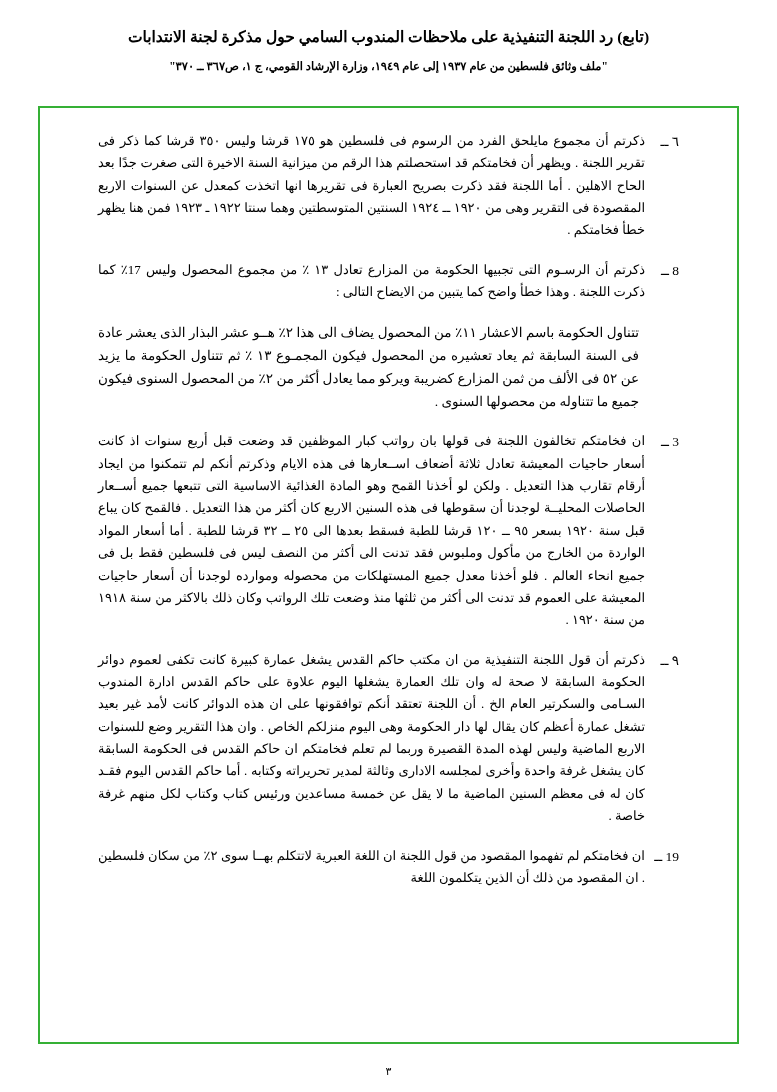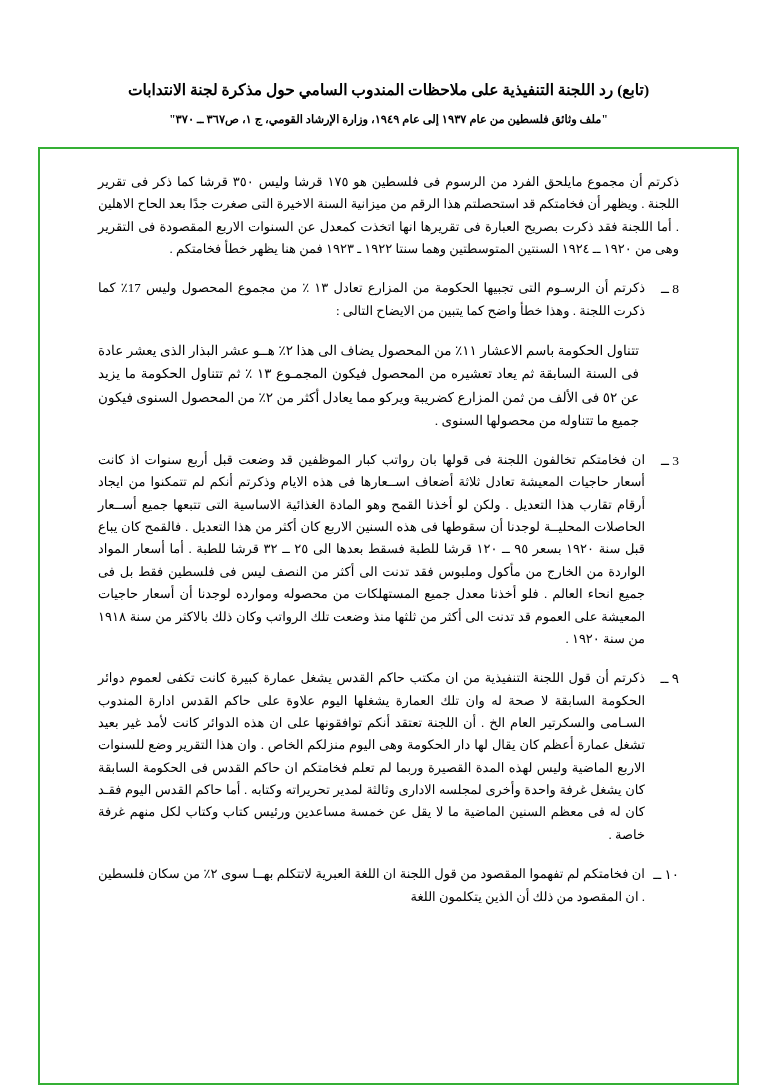--- a/index.html
+++ b/index.html
@@ -16,22 +16,21 @@
     overflow: hidden;
   }
   .page {
     width: 777px;
     height: 1092px;
     position: relative;
     box-sizing: border-box;
   }
   .header {
     text-align: center;
-    padding: 38px 40px 0 40px;
-    margin-top: 41px;
+    padding: 26px 40px 0 40px;
   }
   .doc-title {
     font-size: 15.5px;
     font-weight: bold;
     letter-spacing: 0px;
     line-height: 1.4;
     margin: 0 0 10px 0;
     direction: rtl;
   }
   .doc-subtitle {
@@ -108,20 +107,21 @@
 
   <div class="header">
     <h1 class="doc-title">(تابع) رد اللجنة التنفيذية على ملاحظات المندوب السامي حول مذكرة لجنة الانتدابات</h1>
     <div class="doc-subtitle">"ملف وثائق فلسطين من عام ١٩٣٧ إلى عام ١٩٤٩، وزارة الإرشاد القومي، ج ١، ص٣٦٧ ــ ٣٧٠"</div>
   </div>
 
   <div class="frame">
     <div class="frame-inner">
 
       <div class="para">
+        <div class="marker">٦ ــ</div>
         <div class="body">ذكرتم أن مجموع مايلحق الفرد من الرسوم فى فلسطين هو ١٧٥ قرشا وليس ٣٥٠ قرشا كما ذكر فى تقرير اللجنة . ويظهر أن فخامتكم قد استحصلتم هذا الرقم من ميزانية السنة الاخيرة التى صغرت جدًا بعد الحاح الاهلين . أما اللجنة فقد ذكرت بصريح العبارة فى تقريرها انها اتخذت كمعدل عن السنوات الاربع المقصودة فى التقرير وهى من ١٩٢٠ ــ ١٩٢٤ السنتين المتوسطتين وهما سنتا ١٩٢٢ ـ ١٩٢٣ فمن هنا يظهر خطأ فخامتكم .</div>
       </div>
 
       <div class="para">
         <div class="marker">8 ــ</div>
         <div class="body">ذكرتم أن الرسـوم التى تجبيها الحكومة من المزارع تعادل ١٣ ٪ من مجموع المحصول وليس 17٪ كما ذكرت اللجنة . وهذا خطأ واضح كما يتبين من الايضاح التالى :</div>
       </div>
 
       <div class="sub-para">تتناول الحكومة باسم الاعشار ١١٪ من المحصول يضاف الى هذا ٢٪ هــو عشر البذار الذى يعشر عادة فى السنة السابقة ثم يعاد تعشيره من المحصول فيكون المجمـوع ١٣ ٪ ثم تتناول الحكومة ما يزيد عن ٥٢ فى الألف من ثمن المزارع كضريبة ويركو مما يعادل أكثر من ٢٪ من المحصول السنوى فيكون جميع ما تتناوله من محصولها السنوى .</div>
 
@@ -129,21 +129,21 @@
         <div class="marker">3 ــ</div>
         <div class="body">ان فخامتكم تخالفون اللجنة فى قولها بان رواتب كبار الموظفين قد وضعت قبل أربع سنوات اذ كانت أسعار حاجيات المعيشة تعادل ثلاثة أضعاف اســعارها فى هذه الايام وذكرتم أنكم لم تتمكنوا من ايجاد أرقام تقارب هذا التعديل . ولكن لو أخذنا القمح وهو المادة الغذائية الاساسية التى تتبعها جميع أســعار الحاصلات المحليــة لوجدنا أن سقوطها فى هذه السنين الاربع كان أكثر من هذا التعديل . فالقمح كان يباع قبل سنة ١٩٢٠ بسعر ٩٥ ــ ١٢٠ قرشا للطبة فسقط بعدها الى ٢٥ ــ ٣٢ قرشا للطبة . أما أسعار المواد الواردة من الخارج من مأكول وملبوس فقد تدنت الى أكثر من النصف ليس فى فلسطين فقط بل فى جميع انحاء العالم . فلو أخذنا معدل جميع المستهلكات من محصوله وموارده لوجدنا أن أسعار حاجيات المعيشة على العموم قد تدنت الى أكثر من ثلثها منذ وضعت تلك الرواتب وكان ذلك بالاكثر من سنة ١٩١٨ من سنة ١٩٢٠ .</div>
       </div>
 
       <div class="para">
         <div class="marker">٩ ــ</div>
         <div class="body">ذكرتم أن قول اللجنة التنفيذية من ان مكتب حاكم القدس يشغل عمارة كبيرة كانت تكفى لعموم دوائر الحكومة السابقة لا صحة له وان تلك العمارة يشغلها اليوم علاوة على حاكم القدس ادارة المندوب السـامى والسكرتير العام الخ . أن اللجنة تعتقد أنكم توافقونها على ان هذه الدوائر كانت لأمد غير بعيد تشغل عمارة أعظم كان يقال لها دار الحكومة وهى اليوم منزلكم الخاص . وان هذا التقرير وضع للسنوات الاربع الماضية وليس لهذه المدة القصيرة وربما لم تعلم فخامتكم ان حاكم القدس فى الحكومة السابقة كان يشغل غرفة واحدة وأخرى لمجلسه الادارى وثالثة لمدير تحريراته وكتابه . أما حاكم القدس اليوم فقـد كان له فى معظم السنين الماضية ما لا يقل عن خمسة مساعدين ورئيس كتاب وكتاب لكل منهم غرفة خاصة .</div>
       </div>
 
       <div class="para">
-        <div class="marker">١٠ ــ</div>
+        <div class="marker">19 ــ</div>
         <div class="body">ان فخامتكم لم تفهموا المقصود من قول اللجنة ان اللغة العبرية لاتتكلم بهــا سوى ٢٪ من سكان فلسطين . ان المقصود من ذلك أن الذين يتكلمون اللغة</div>
       </div>
 
     </div>
   </div>
 
   <div class="page-number">٣</div>
 
 </div>
 

